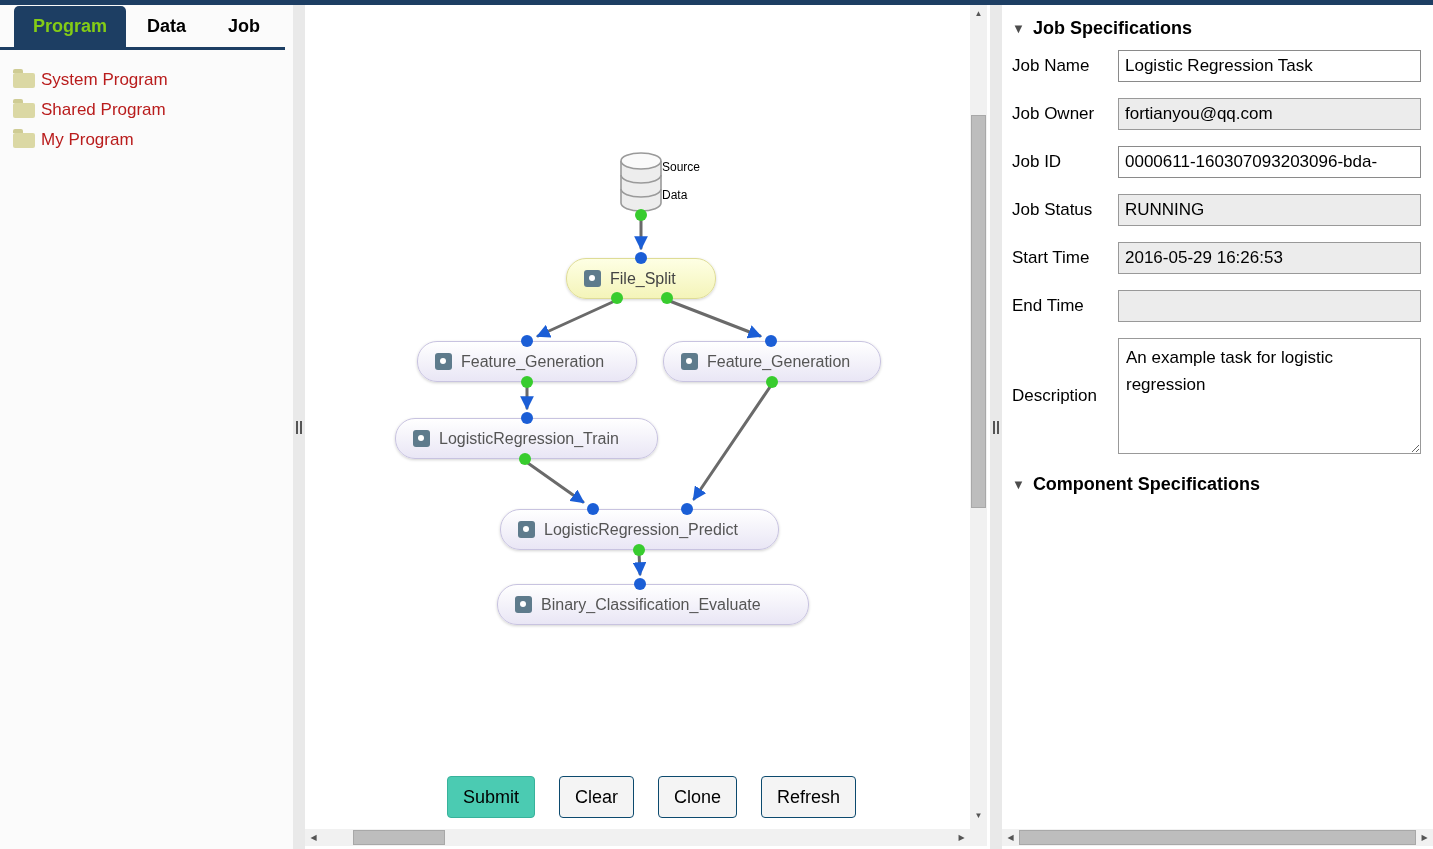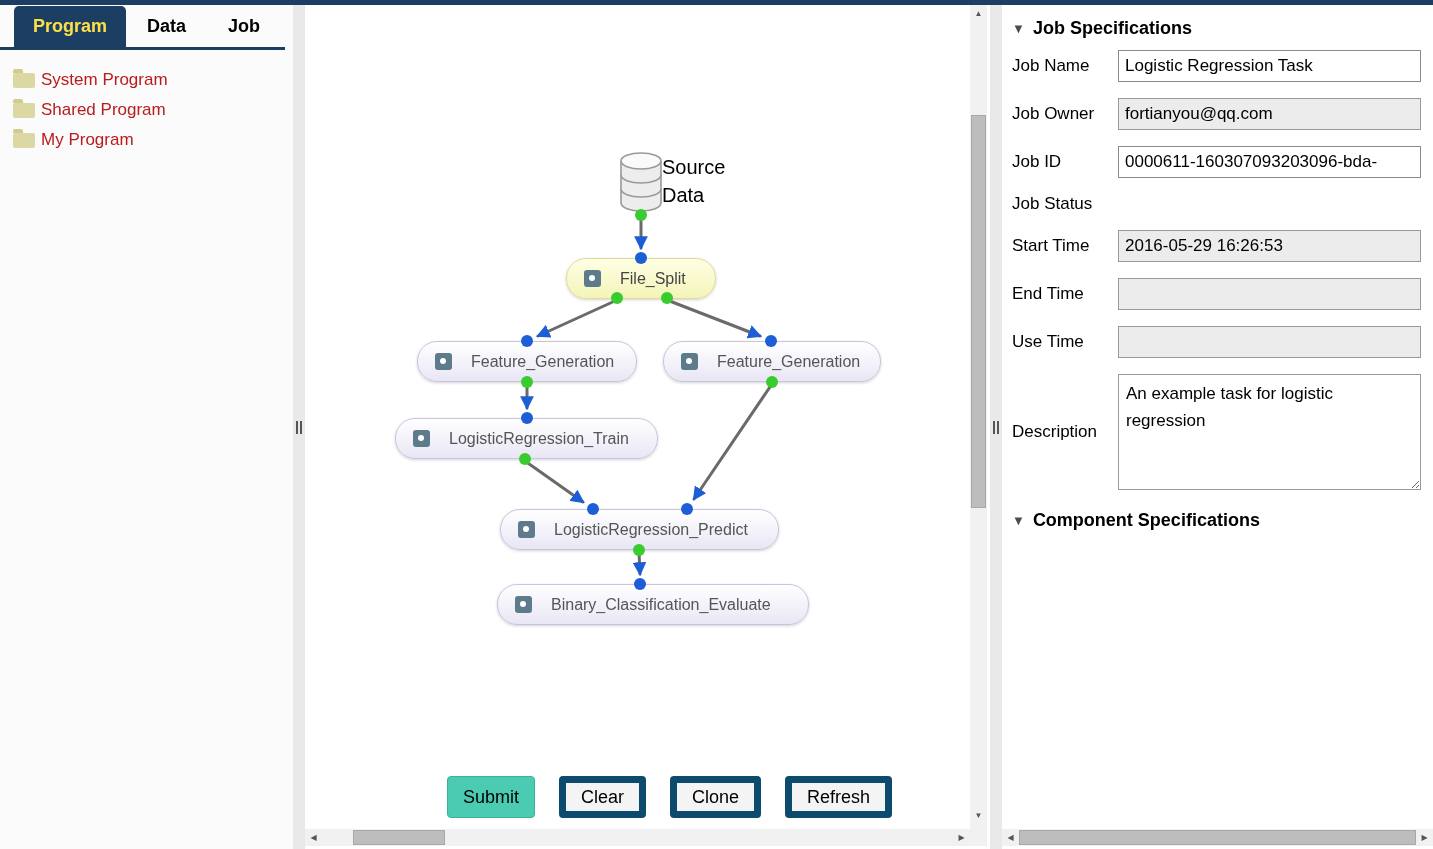--- a/index.html
+++ b/index.html
@@ -7,54 +7,54 @@
     width:1433px;height:849px;position:relative;overflow:hidden;
     font-family:"Liberation Sans", sans-serif;background:#fff;color:#000;
   }
   
   .topbar{position:absolute;left:0;top:0;width:1433px;height:5px;background:#1d3e63;}
 
   
   .sidebar{position:absolute;left:0;top:5px;width:293px;height:844px;background:#fbfbfb;}
   .tabs{display:flex;align-items:flex-end;height:42px;padding-left:14px;}
   .tab{font-weight:bold;font-size:18px;cursor:pointer;}
-  .tab.active{background:#1d3e63;color:#fde047;padding:10px 19px;border-radius:5px 5px 0 0;text-align:center;}
+  .tab.active{background:#1d3e63;color:#84cc16;padding:10px 19px;border-radius:5px 5px 0 0;text-align:center;}
   .tab.plain{color:#000;padding:10px 21px;}
   .tab-underline{height:3px;background:#1d3e63;width:285px;}
   .folders{margin-top:15px;}
   .folder-item{display:flex;align-items:center;height:30px;padding-left:13px;font-size:17px;color:#b91c1c;cursor:pointer;}
   .folder-ico{width:22px;height:15px;background:#dbd8a4;border-radius:2px;position:relative;margin-right:6px;flex:0 0 auto;}
   .folder-ico::before{content:"";position:absolute;top:-4px;left:0;width:10px;height:4px;background:#cfcc94;border-radius:2px 2px 0 0;}
 
   
   .splitter{position:absolute;top:5px;width:12px;height:844px;background:#e9e9e9;}
   .splitter .grip{position:absolute;top:416px;left:3px;width:2px;height:13px;background:#555;box-shadow:4px 0 0 #555;cursor:col-resize;}
   .splitter-left{left:293px;}
   .splitter-right{left:990px;}
 
   
   .canvas{position:absolute;left:305px;top:5px;width:665px;height:824px;background:#fff;}
   .wf-svg{position:absolute;left:0;top:0;pointer-events:none;z-index:3;}
   .node{
-    position:absolute;display:flex;align-items:center;gap:19px;height:41px;
+    position:absolute;display:flex;align-items:center;gap:9px;height:41px;
     padding:0 10px 0 17px;box-sizing:border-box;border-radius:20px;z-index:2;
     border:1px solid #c8c3e0;background:linear-gradient(#ffffff,#e9e6f5);
     color:#555;font-size:16px;box-shadow:0 1px 3px rgba(0,0,0,.18);cursor:move;white-space:nowrap;
   }
   .node.highlight{background:linear-gradient(#feffe4,#f4f4b9);border-color:#dedc96;color:#444;}
   .node-icon{width:17px;height:17px;background:#5e7b8c;border-radius:3px;position:relative;flex:0 0 auto;}
   .node-icon::after{content:"";position:absolute;left:5px;top:5px;width:6px;height:6px;background:#fff;border-radius:50%;}
-  .src-label{position:absolute;left:357px;top:148px;font-size:20px;line-height:28px;color:#000;z-index:2;}
+  .src-label{position:absolute;left:357px;top:148px;font-size:12px;line-height:28px;color:#000;z-index:2;}
   .db-wrap{position:absolute;left:313px;top:145px;z-index:2;}
 
   
   .actions{position:absolute;left:142px;top:771px;display:flex;gap:24px;z-index:4;}
   .btn{height:42px;border-radius:4px;font-size:18px;font-family:inherit;cursor:pointer;padding:0 15px;}
   .btn.primary{background:#4bcbb2;border:1px solid #38b29b;color:#000;}
-  .btn.secondary{background:#f4f4f4;border:7px solid #0c4a6e;color:#000;}
+  .btn.secondary{background:#f4f4f4;border:1px solid #0c4a6e;color:#000;}
 
   
   .hscroll{position:absolute;height:17px;background:#f1f1f1;}
   .hscroll-canvas{left:305px;top:829px;width:665px;}
   .hscroll-panel{left:1002px;top:829px;width:431px;}
   .vscroll{position:absolute;left:970px;top:5px;width:17px;height:841px;background:#f1f1f1;}
   .sb-arrow{position:absolute;width:17px;height:17px;display:flex;align-items:center;justify-content:center;
             font-size:8px;color:#555;cursor:pointer;user-select:none;}
   .sb-thumb{position:absolute;background:#bdbdbd;border:1px solid #a8a8a8;box-sizing:border-box;cursor:pointer;}
   .hscroll .sb-thumb{top:1px;height:15px;}
@@ -216,31 +216,28 @@
   <div class="frow">
     <span class="flabel">Job Owner</span>
     <input class="readonly" type="text" readonly="" value="fortianyou@qq.com" style="">
   </div>
   <div class="frow">
     <span class="flabel">Job ID</span>
     <input class="editable" type="text" readonly="" value="0000611-160307093203096-bda-" style="">
   </div>
   <div class="frow">
     <span class="flabel">Job Status</span>
+    <input class="readonly" type="text" readonly="" value="RUNNING" style="">
   </div>
   <div class="frow">
     <span class="flabel">Start Time</span>
     <input class="readonly" type="text" readonly="" value="2016-05-29 16:26:53" style="">
   </div>
   <div class="frow">
     <span class="flabel">End Time</span>
-    <input class="readonly" type="text" readonly="" value="" style="">
-  </div>
-  <div class="frow">
-    <span class="flabel">Use Time</span>
     <input class="readonly" type="text" readonly="" value="" style="">
   </div>
   <div class="frow">
     <span class="flabel">Description</span>
     <textarea style="">An example task for logistic regression</textarea>
   </div>
 
   <div class="section-header comp-header">
     <span class="collapse-ico">▼</span>
     <span>Component Specifications</span>

